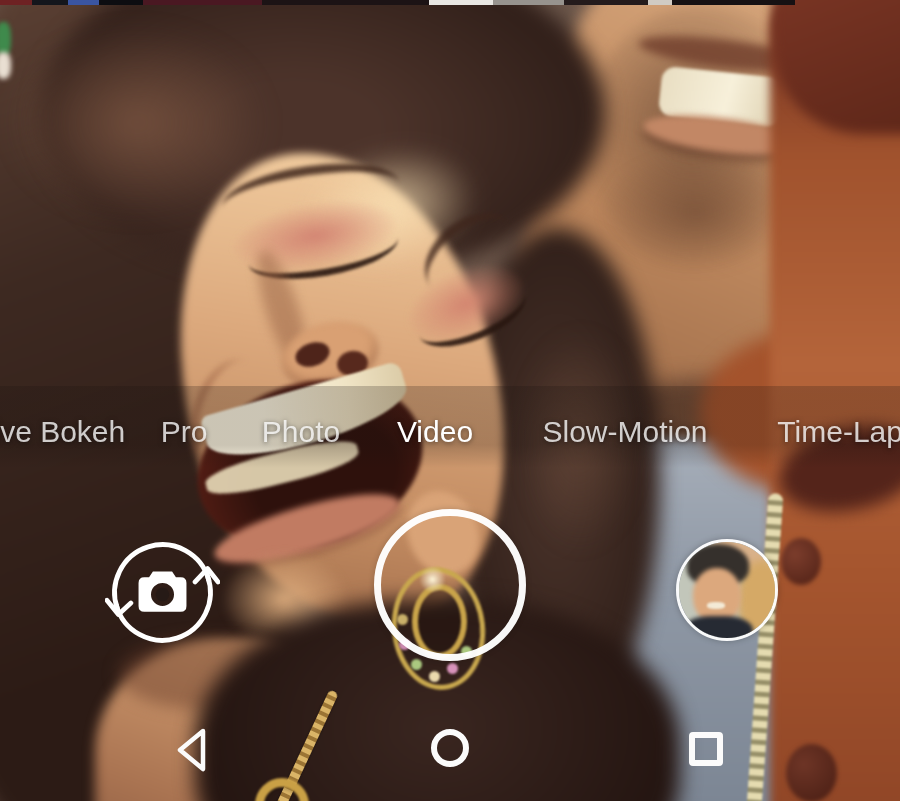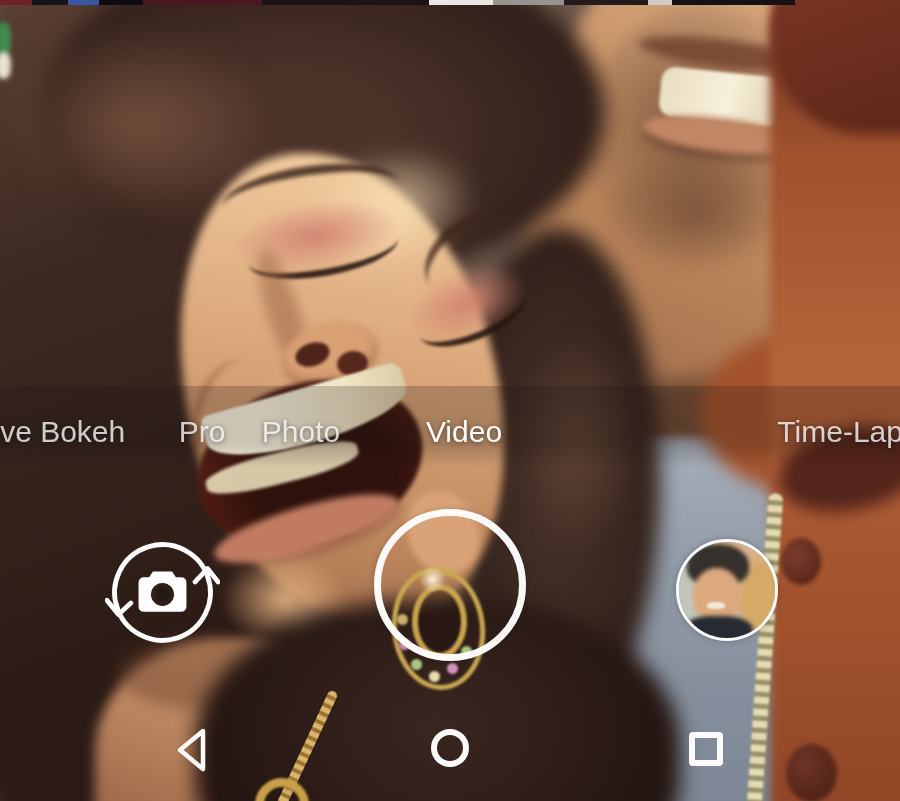--- a/index.html
+++ b/index.html
@@ -219,23 +219,24 @@
     <div class="bead b6"></div>
 
     <div class="top-strip"></div>
     <div class="green-sliver"></div>
     <div class="white-sliver"></div>
   </div>
 
   <div class="mode-scrim"></div>
   <div class="mode-bar">
     <span class="mode" style="left:51px">Live Bokeh</span>
-    <span class="mode" style="left:202px">Pro</span>
+    <span class="mode" style="left:184px">Pro</span>
     <span class="mode" style="left:301px">Photo</span>
-    <span class="mode selected" style="left:464px">Video</span>
+    <span class="mode selected" style="left:435px">Video</span>
+    <span class="mode" style="left:625px">Slow-Motion</span>
     <span class="mode" style="left:856px">Time-Lapse</span>
   </div>
 
   <div class="flip-btn">
     <svg width="115" height="115" viewBox="0 0 120 120">
       <g stroke="#ffffff" stroke-width="5" fill="none" stroke-linecap="round" stroke-linejoin="round">
         <path d="M 108.3 47.1 A 50 50 0 1 0 13 77.1"></path>
         <path d="M 11.7 72.9 A 50 50 0 1 0 107 42.9"></path>
         <path d="M 2 68 L 14 83 L 27 71"></path>
         <path d="M 94 49 L 107 35 L 118 49"></path>

